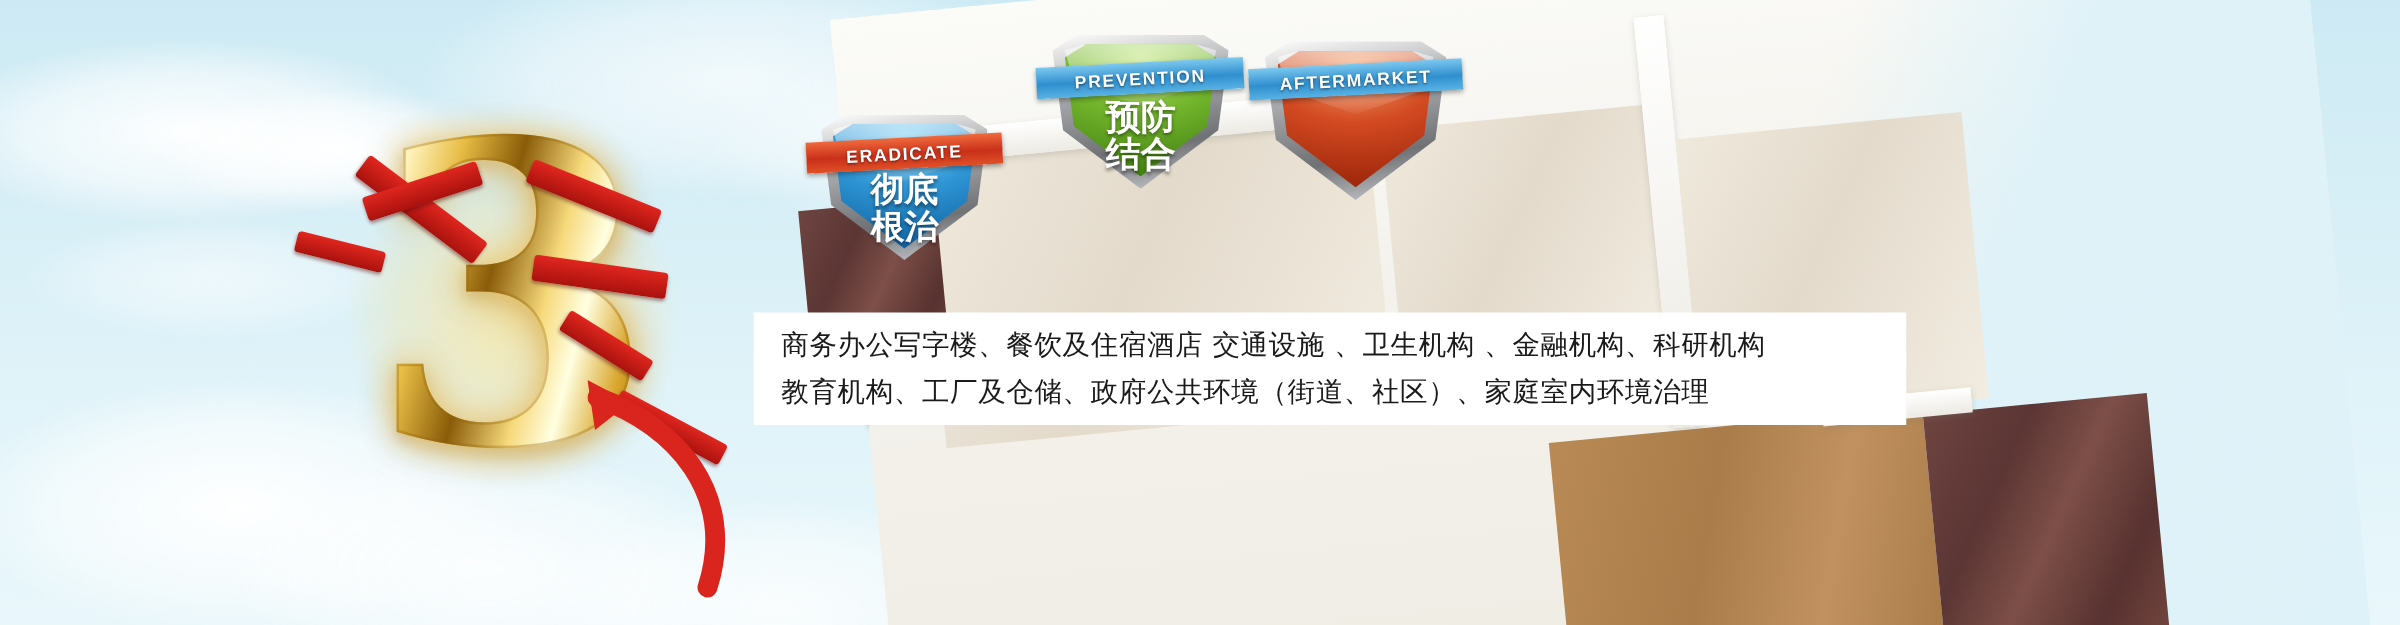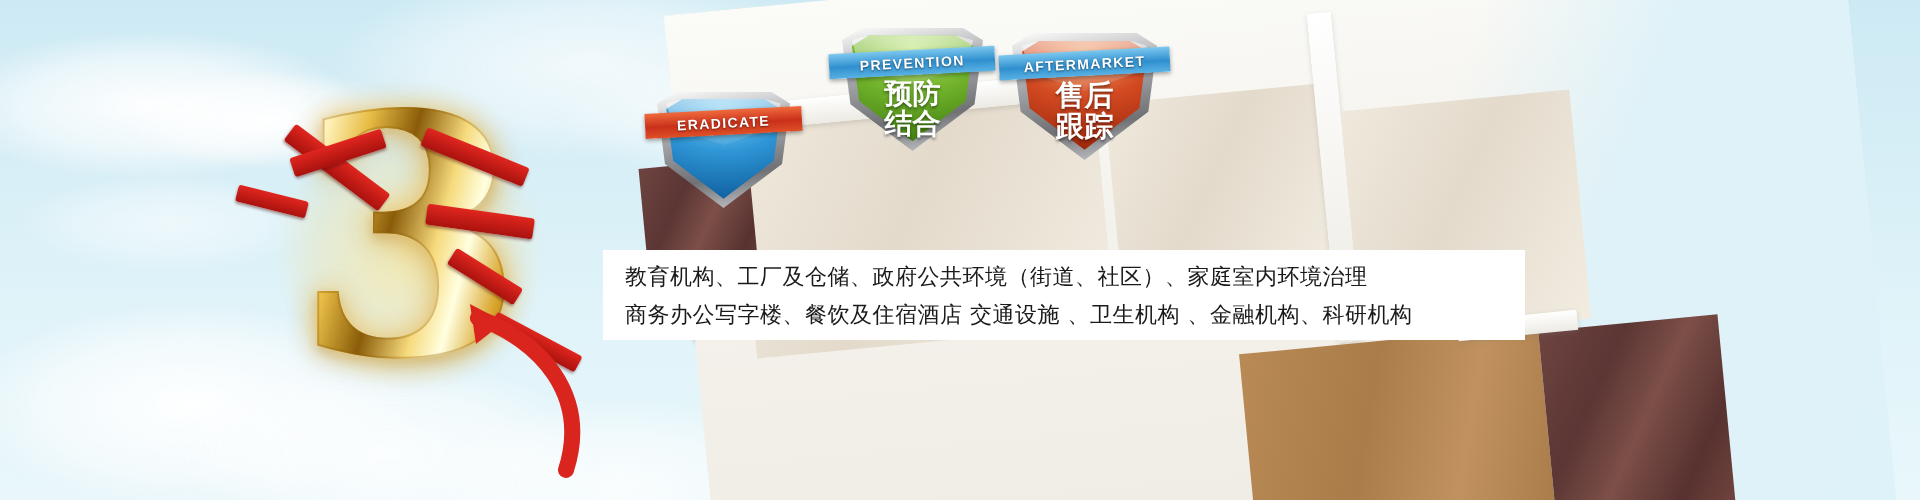--- a/index.html
+++ b/index.html
@@ -234,39 +234,39 @@
   <svg id="arrow-swoosh" viewBox="0 0 200 190">
     <path d="M8 18 C 70 40, 120 95, 96 170" stroke="#d9251d" stroke-width="16" fill="none" stroke-linecap="round"></path>
     <polygon points="0,4 34,22 6,44" fill="#d9251d"></polygon>
   </svg>
 
   <div class="shield shield-blue" id="s1">
     <div class="rim"></div>
     <div class="inner"></div>
     <div class="gloss"></div>
     <div class="sash sash-red">ERADICATE</div>
+    <div class="cn">彻底
+根治</div>
   </div>
 
   <div class="shield shield-green" id="s2">
     <div class="rim"></div>
     <div class="inner"></div>
     <div class="gloss"></div>
     <div class="sash sash-blue">PREVENTION</div>
     <div class="cn">预防
 结合</div>
   </div>
 
   <div class="shield shield-red" id="s3">
     <div class="rim"></div>
     <div class="inner"></div>
     <div class="gloss"></div>
     <div class="sash sash-blue">AFTERMARKET</div>
-    <div class="cn">售后
-跟踪</div>
   </div>
 
   <div id="text-panel">
+    <div class="line">商务办公写字楼、餐饮及住宿酒店 交通设施 、卫生机构 、金融机构、科研机构</div>
     <div class="line">教育机构、工厂及仓储、政府公共环境（街道、社区）、家庭室内环境治理</div>
-    <div class="line">商务办公写字楼、餐饮及住宿酒店 交通设施 、卫生机构 、金融机构、科研机构</div>
   </div>
 
 
 </div>
 
 </body></html>

